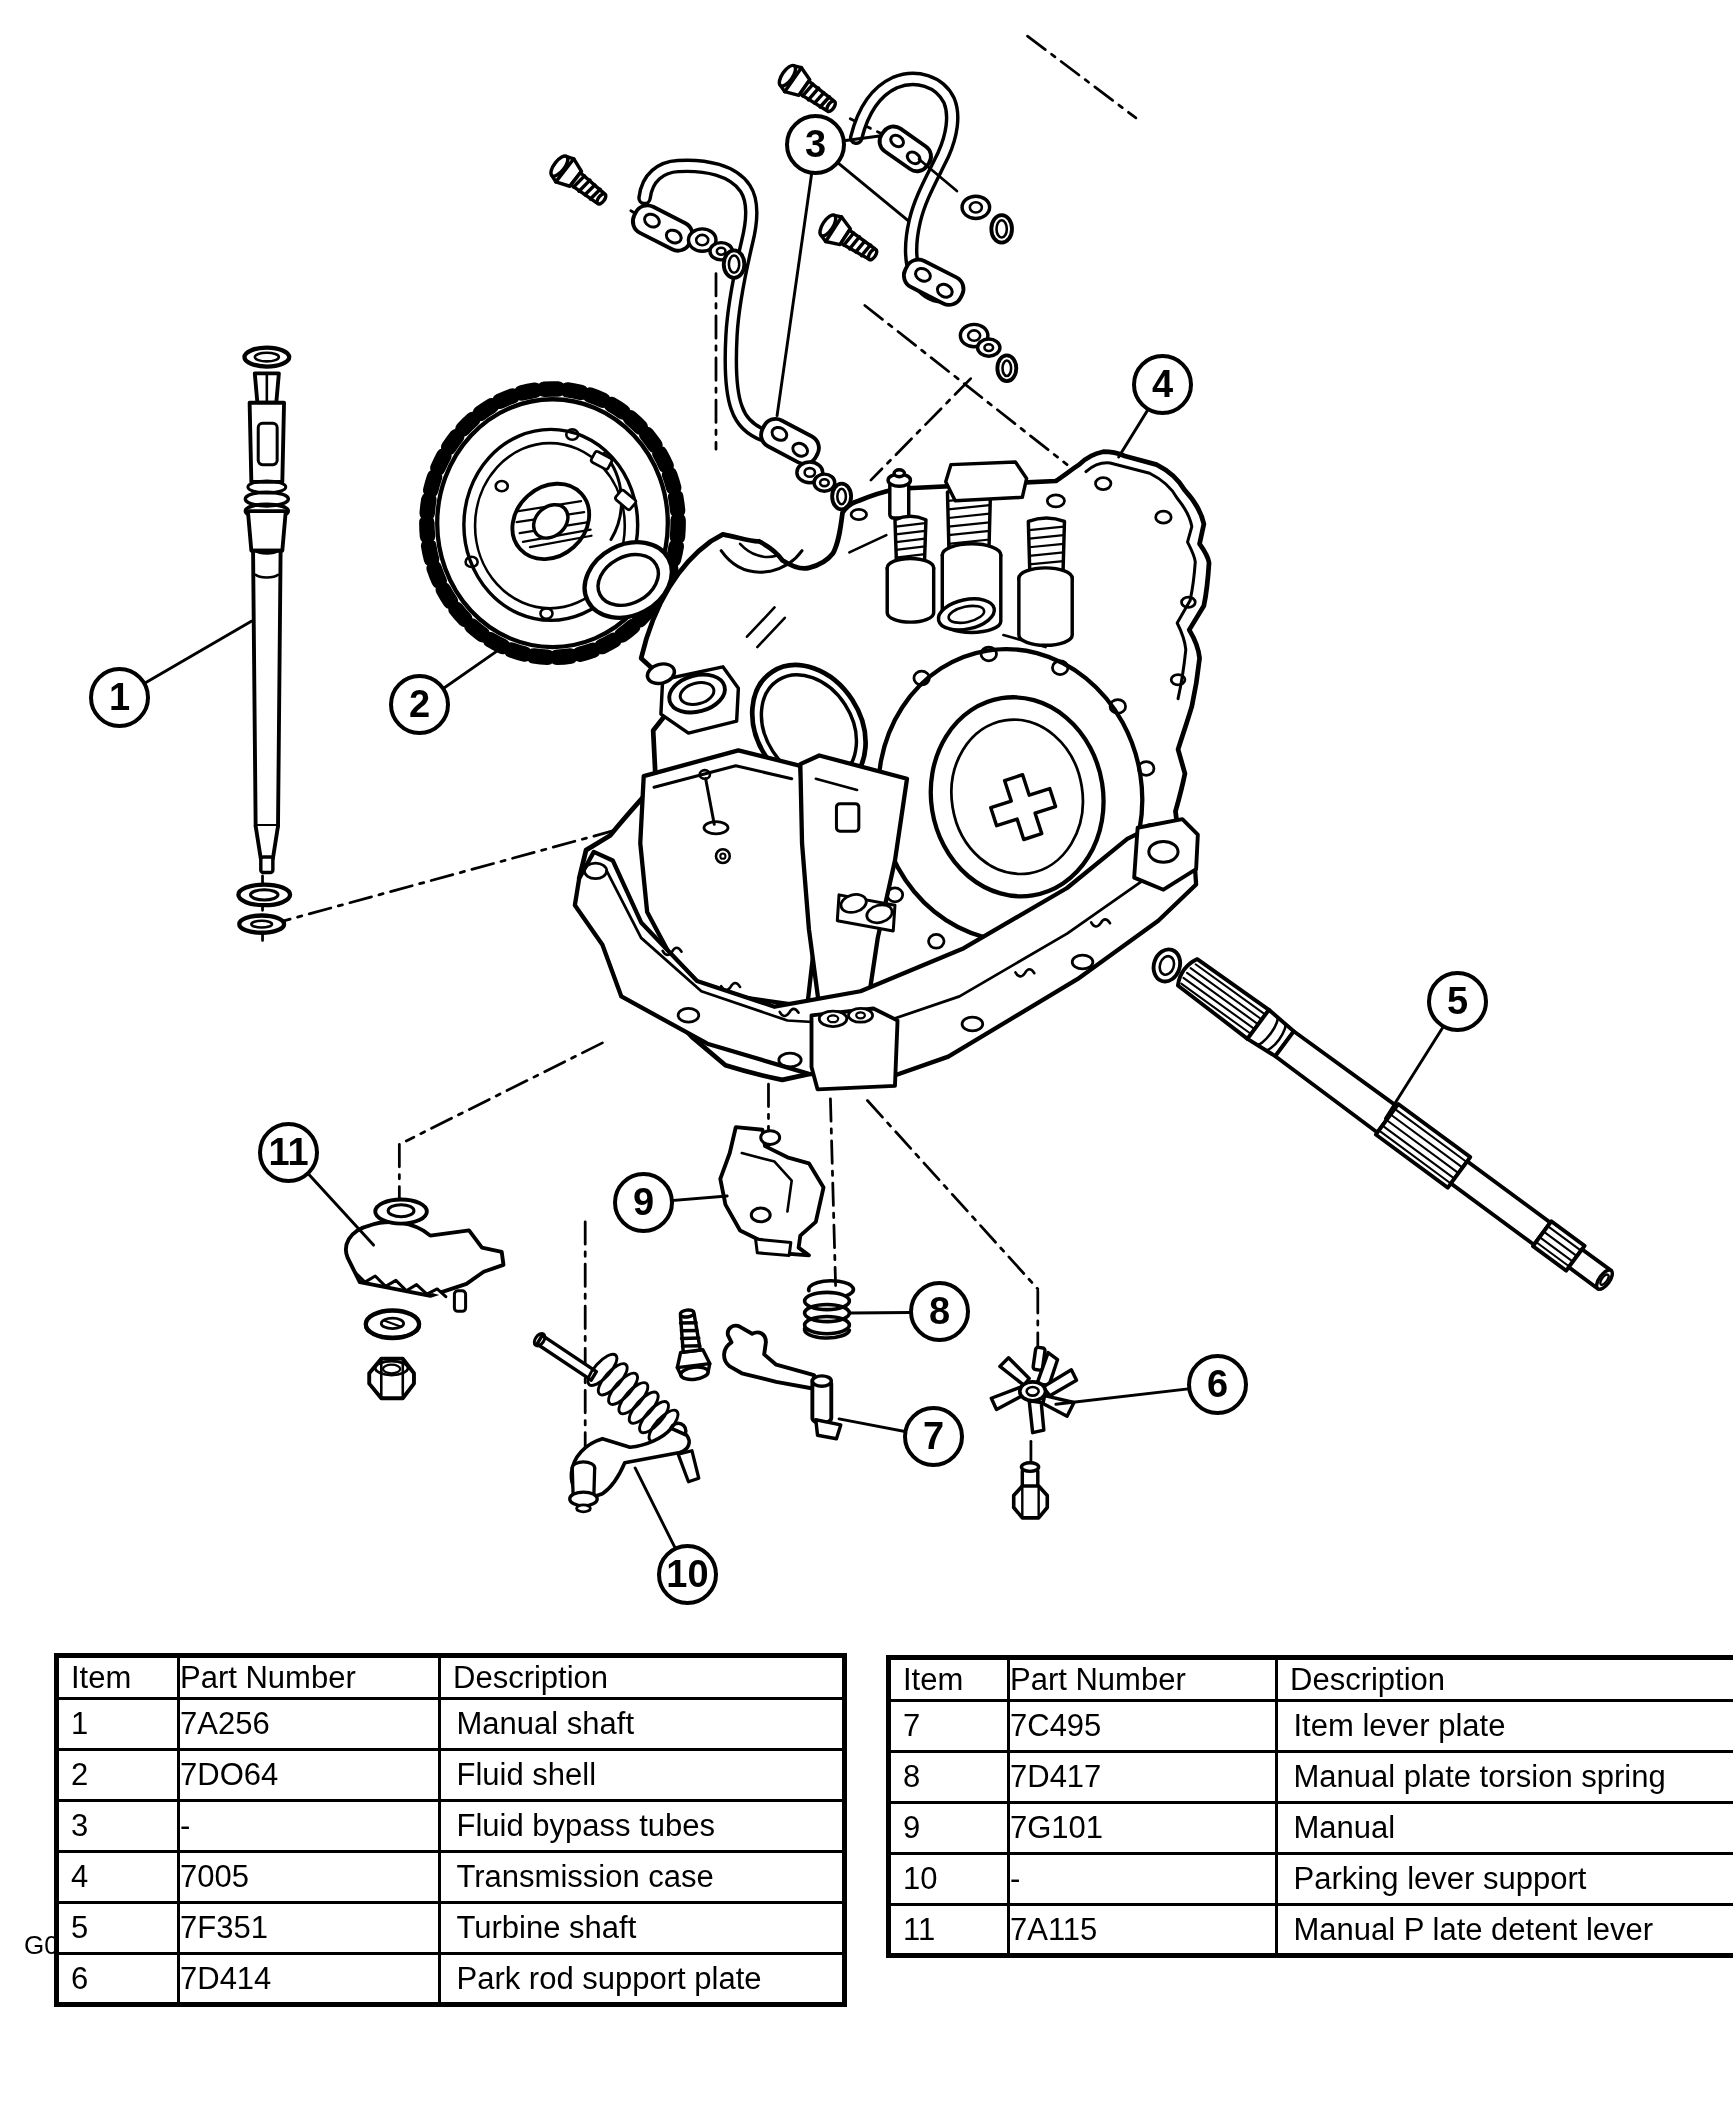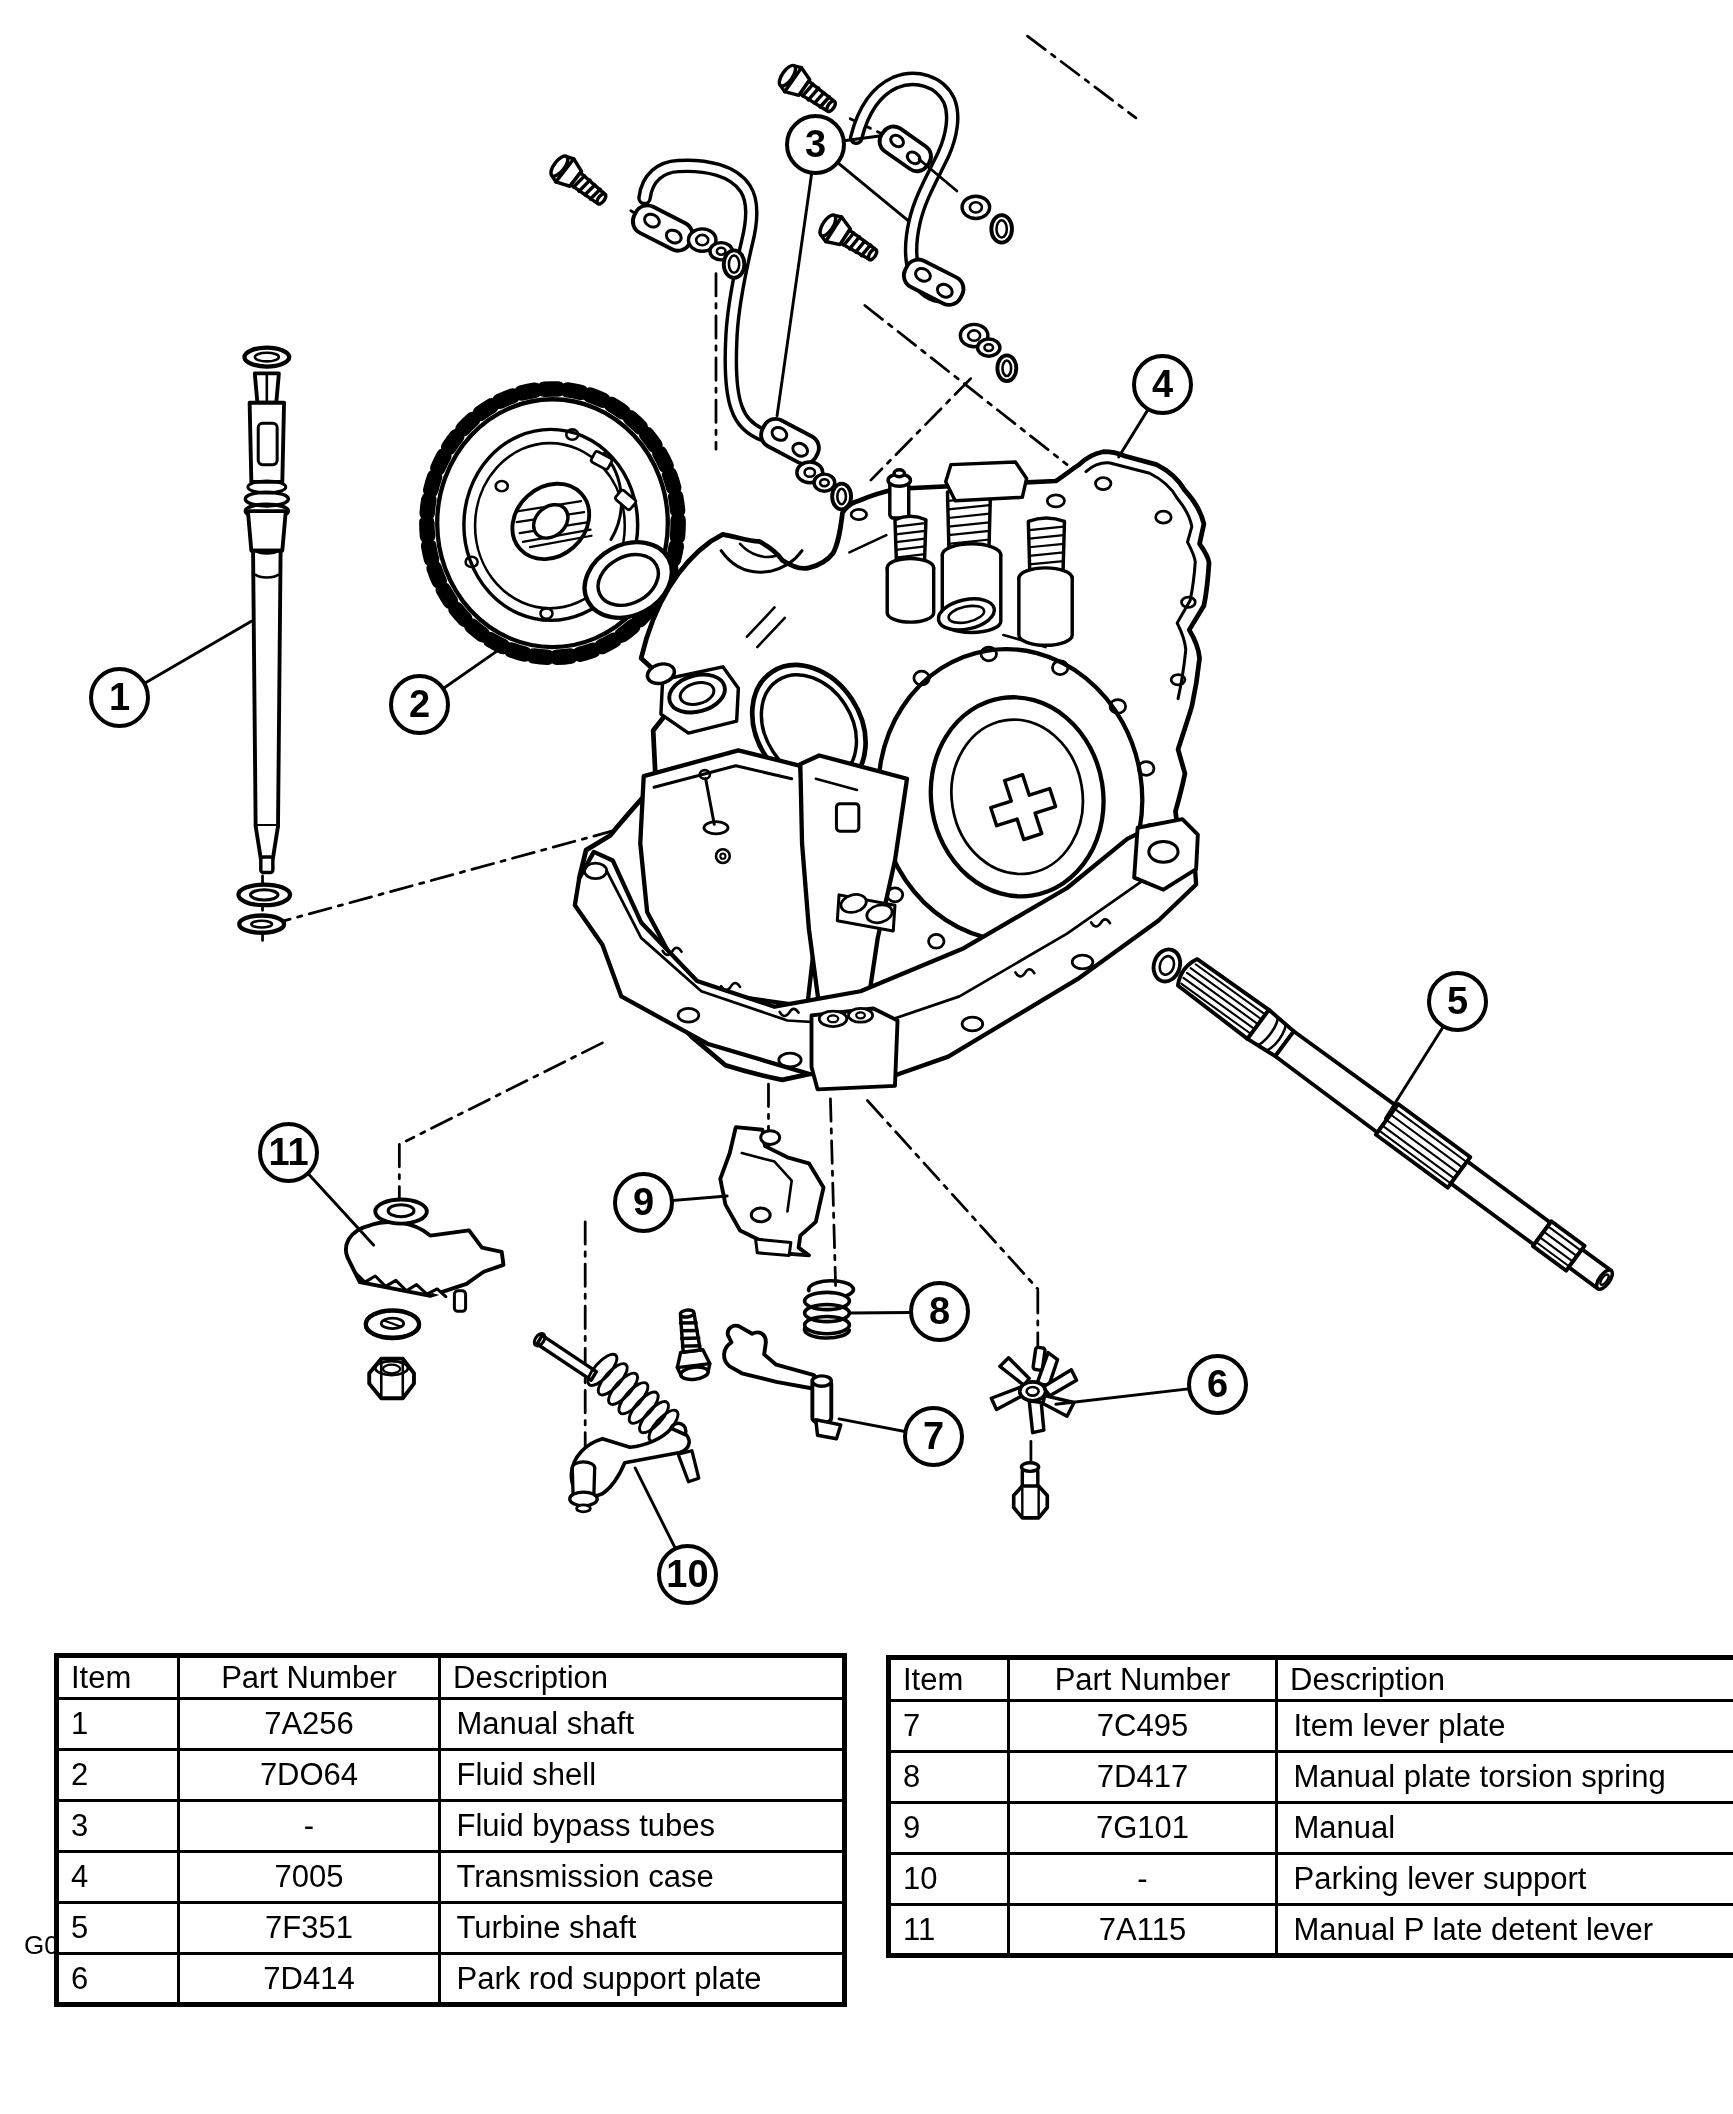--- a/index.html
+++ b/index.html
@@ -10,21 +10,21 @@
            border:4.3px solid #000;border-radius:50%;background:#fff;z-index:5;
            display:flex;align-items:center;justify-content:center;
            font:bold 38px "Liberation Sans",sans-serif;color:#000;}
   .parts-table{position:absolute;border-collapse:collapse;background:#fff;table-layout:fixed;z-index:4;}
   .parts-table th,.parts-table td{border:3.4px solid #000;font:31px "Liberation Sans",sans-serif;
            font-weight:normal;color:#000;text-align:left;white-space:nowrap;overflow:hidden;
            padding:0 5.2px 0 12px;}
   .parts-table{border:5.2px solid #000;margin-left:20px;}
   .parts-table tr{height:51px;}
   .parts-table tr.hdr{height:43px;}
-  .parts-table .pn{text-align:center;padding:0;}
+  .parts-table .pn{padding:0;}
   .parts-table .desc{padding-left:15.5px;}
   #figure-code{position:absolute;left:24px;top:1930px;font:26px "Liberation Sans",sans-serif;color:#000;}
 </style>
 </head>
 <body>
 
 <div id="page">
 
 <svg id="diagram-svg" width="1734" height="2115" viewBox="0 0 2015 2458" xmlns="http://www.w3.org/2000/svg">
   <g stroke="#000" fill="none" stroke-linecap="round" stroke-linejoin="round">

